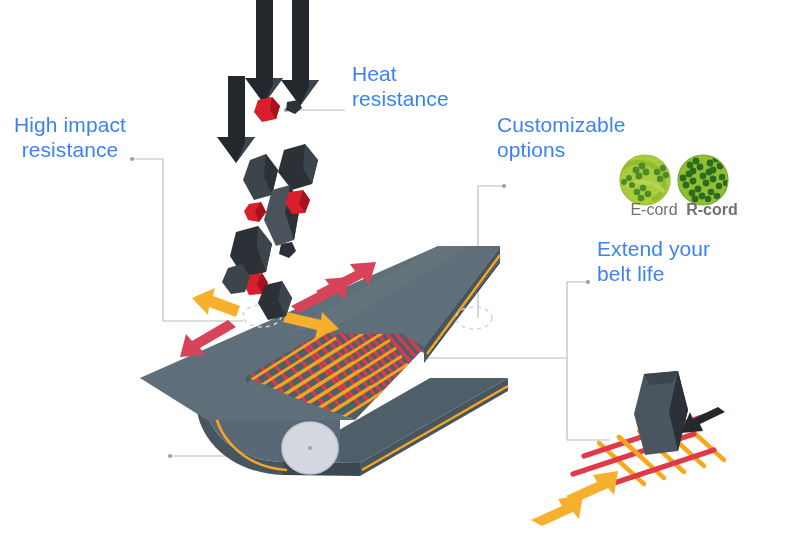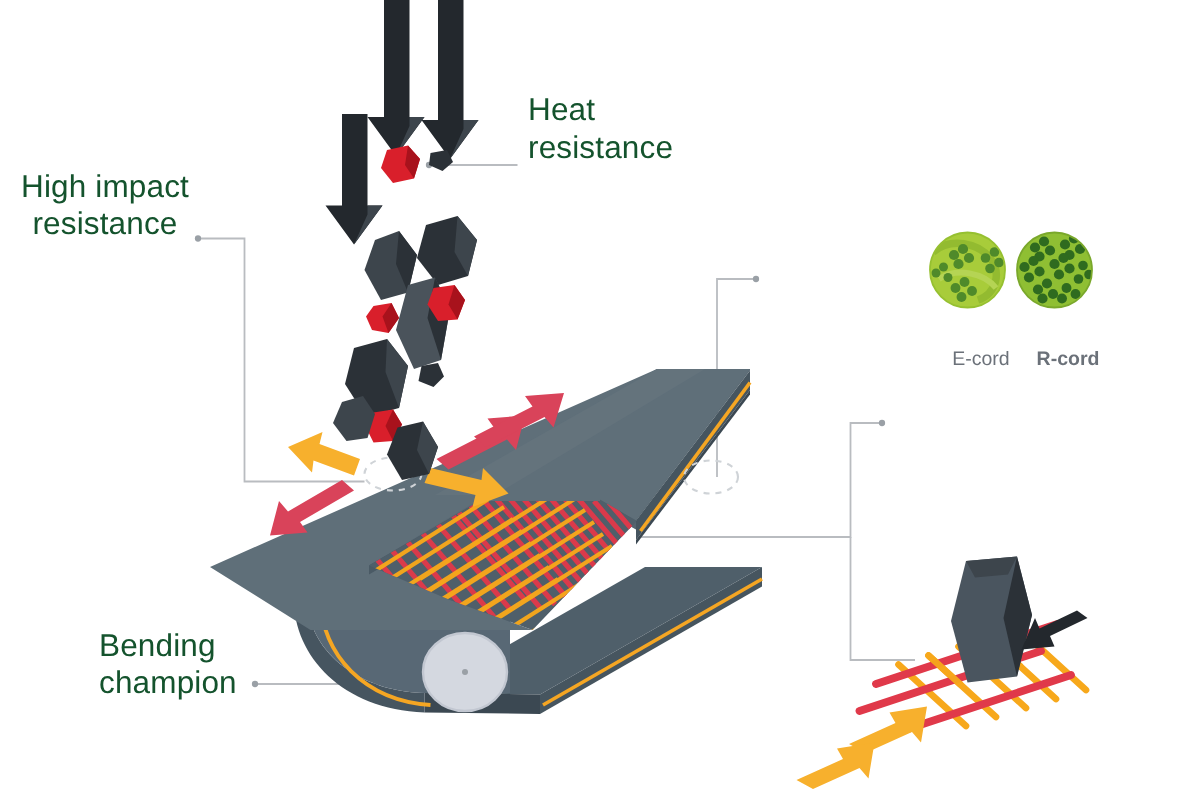--- a/index.html
+++ b/index.html
@@ -1,23 +1,23 @@
 <!DOCTYPE html>
 <html><head>
 <meta charset="utf-8">
 <style>
   html,body{margin:0;padding:0;background:#ffffff;}
   body{width:800px;height:533px;overflow:hidden;
        font-family:"Liberation Sans","DejaVu Sans",sans-serif;}
   #stage{position:relative;width:800px;height:533px;background:#fff;}
   #art{position:absolute;left:0;top:0;width:800px;height:533px;}
-  .lbl{position:absolute;color:#14532d;font-size:21px;line-height:25px;
+  .lbl{position:absolute;color:#3b82f6;font-size:21px;line-height:25px;
        letter-spacing:.1px;white-space:pre-line;}
-  .cordlbl{position:absolute;color:#6b7179;font-size:13px;line-height:13px;
-           text-align:center;width:60px;margin-top:29px;}
+  .cordlbl{position:absolute;color:#6b7179;font-size:16px;line-height:13px;
+           text-align:center;width:60px;}
   #lbl-impact{left:14px;top:112px;text-align:center;}
   #lbl-heat{left:352px;top:61px;}
   #lbl-custom{left:497px;top:112px;}
   #lbl-extend{left:597px;top:236px;}
   #lbl-bending{left:66px;top:418px;}
   #lbl-ecord{left:624px;top:203px;}
   #lbl-rcord{left:682px;top:203px;font-weight:bold;}
 </style>
 </head>
 <body>
@@ -261,19 +261,21 @@
 
     <path fill="#f7b02d" d="M566,496 L597,482 L593,475 L618,471 L614,495 L608,488 L577,502 Z"></path>
     <path fill="#f7b02d" d="M531,520 L562,506 L558,499 L583,495 L579,519 L573,512 L542,526 Z"></path>
   </g>
 </svg>
 
 <div class="lbl" id="lbl-impact">High impact
 resistance</div>
 <div class="lbl" id="lbl-heat">Heat
 resistance</div>
-<div class="lbl" id="lbl-bending">Bending
-champion</div>
+<div class="lbl" id="lbl-custom">Customizable
+options</div>
+<div class="lbl" id="lbl-extend">Extend your
+belt life</div>
 
 <div class="cordlbl" id="lbl-ecord">E-cord</div>
 <div class="cordlbl" id="lbl-rcord">R-cord</div>
 
 </div>
 
 </body></html>

